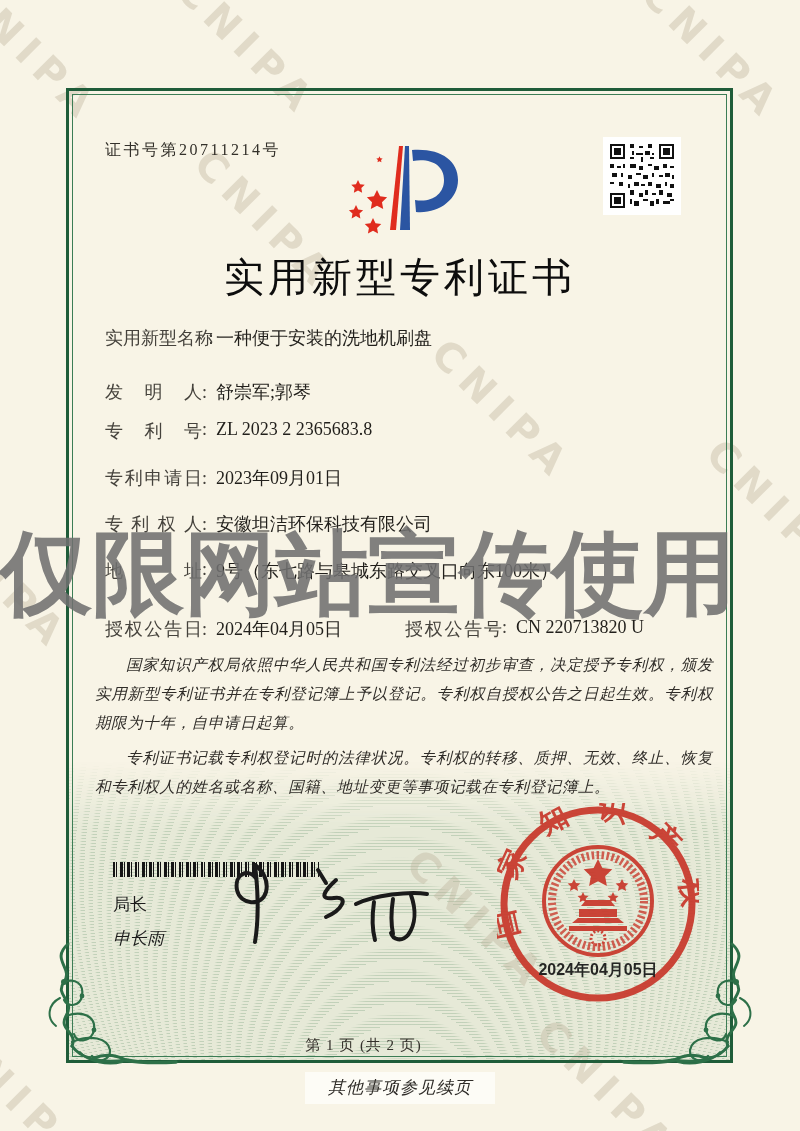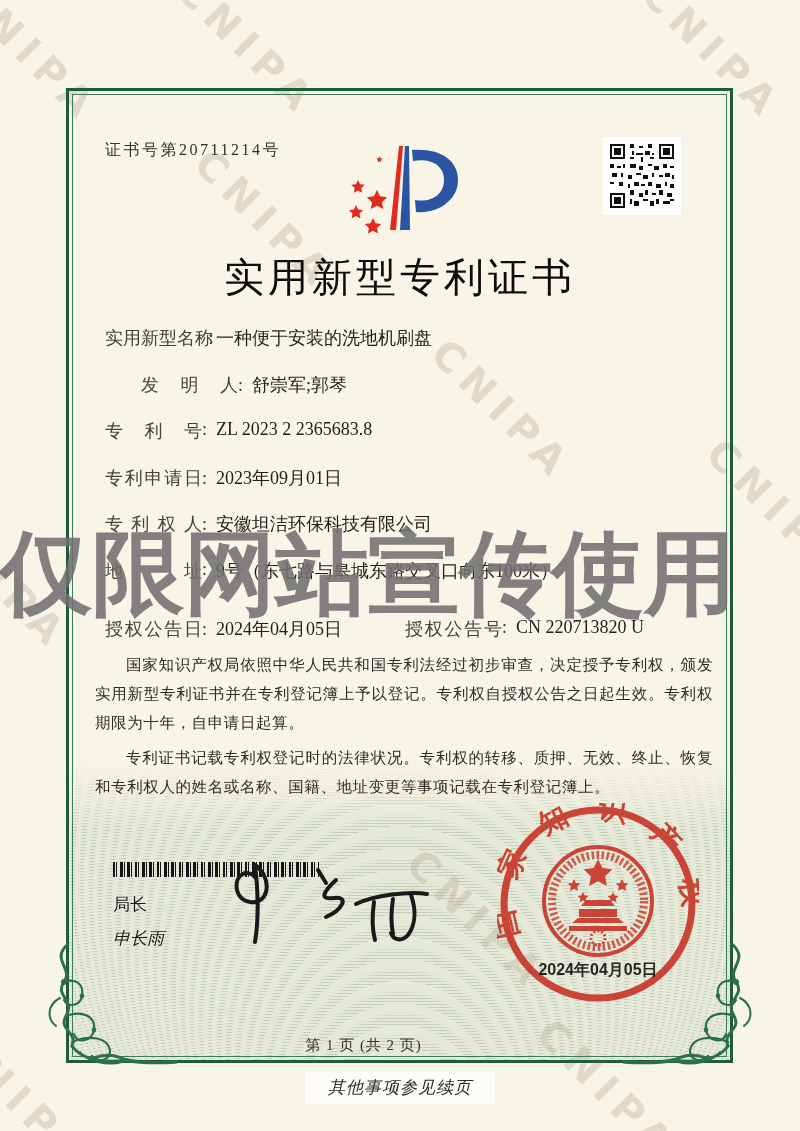--- a/index.html
+++ b/index.html
@@ -60,21 +60,21 @@
     display:inline-block; width:97px; text-align:justify; text-align-last:justify; color:#45423c;
     vertical-align:top;
   }
   .fcolon { display:inline-block; width:14px; color:#45423c; }
   .fvalue { color:#211f1b; }
   .addr-lines { display:inline-block; vertical-align:top; }
   .grant-col2 { position:absolute; left:300px; top:0; white-space:nowrap; }
 
   .body-text {
     position:absolute; left:95px; top:650px; width:618px; z-index:5;
-    font-size:15.5px; line-height:29px; color:#2f2c28; 
+    font-size:15.5px; line-height:29px; color:#2f2c28; font-style:italic;
     letter-spacing:0.6px; text-align:justify;
   }
   .body-text p { text-indent:2em; margin-bottom:6px; }
 
   
   .wm-big {
     position:absolute; left:0; top:512px; width:668px; text-align:center; z-index:8;
     font-family:"DejaVu Sans",sans-serif; font-weight:bold; font-size:92px;
     color:rgba(112,112,112,0.88); white-space:nowrap; letter-spacing:0px;
   }
@@ -242,21 +242,21 @@
       </g>
     </svg>
   </div>
 
   <div class="title">实用新型专利证书</div>
 
   <div class="fields">
     <div class="frow" style="top:0px;">
       <span class="flabel">实用新型名称</span><span class="fcolon">：</span><span class="fvalue">一种便于安装的洗地机刷盘</span>
     </div>
-    <div class="frow" style="top:47px;margin-left:36px;">
+    <div class="frow" style="top:54px;">
       <span class="flabel">发明人</span><span class="fcolon">:</span><span class="fvalue">舒崇军;郭琴</span>
     </div>
     <div class="frow" style="top:93px;">
       <span class="flabel">专利号</span><span class="fcolon">:</span><span class="fvalue">ZL 2023 2 2365683.8</span>
     </div>
     <div class="frow" style="top:140px;">
       <span class="flabel">专利申请日</span><span class="fcolon">:</span><span class="fvalue">2023年09月01日</span>
     </div>
     <div class="frow" style="top:186px;">
       <span class="flabel">专利权人</span><span class="fcolon">:</span><span class="fvalue">安徽坦洁环保科技有限公司</span>

